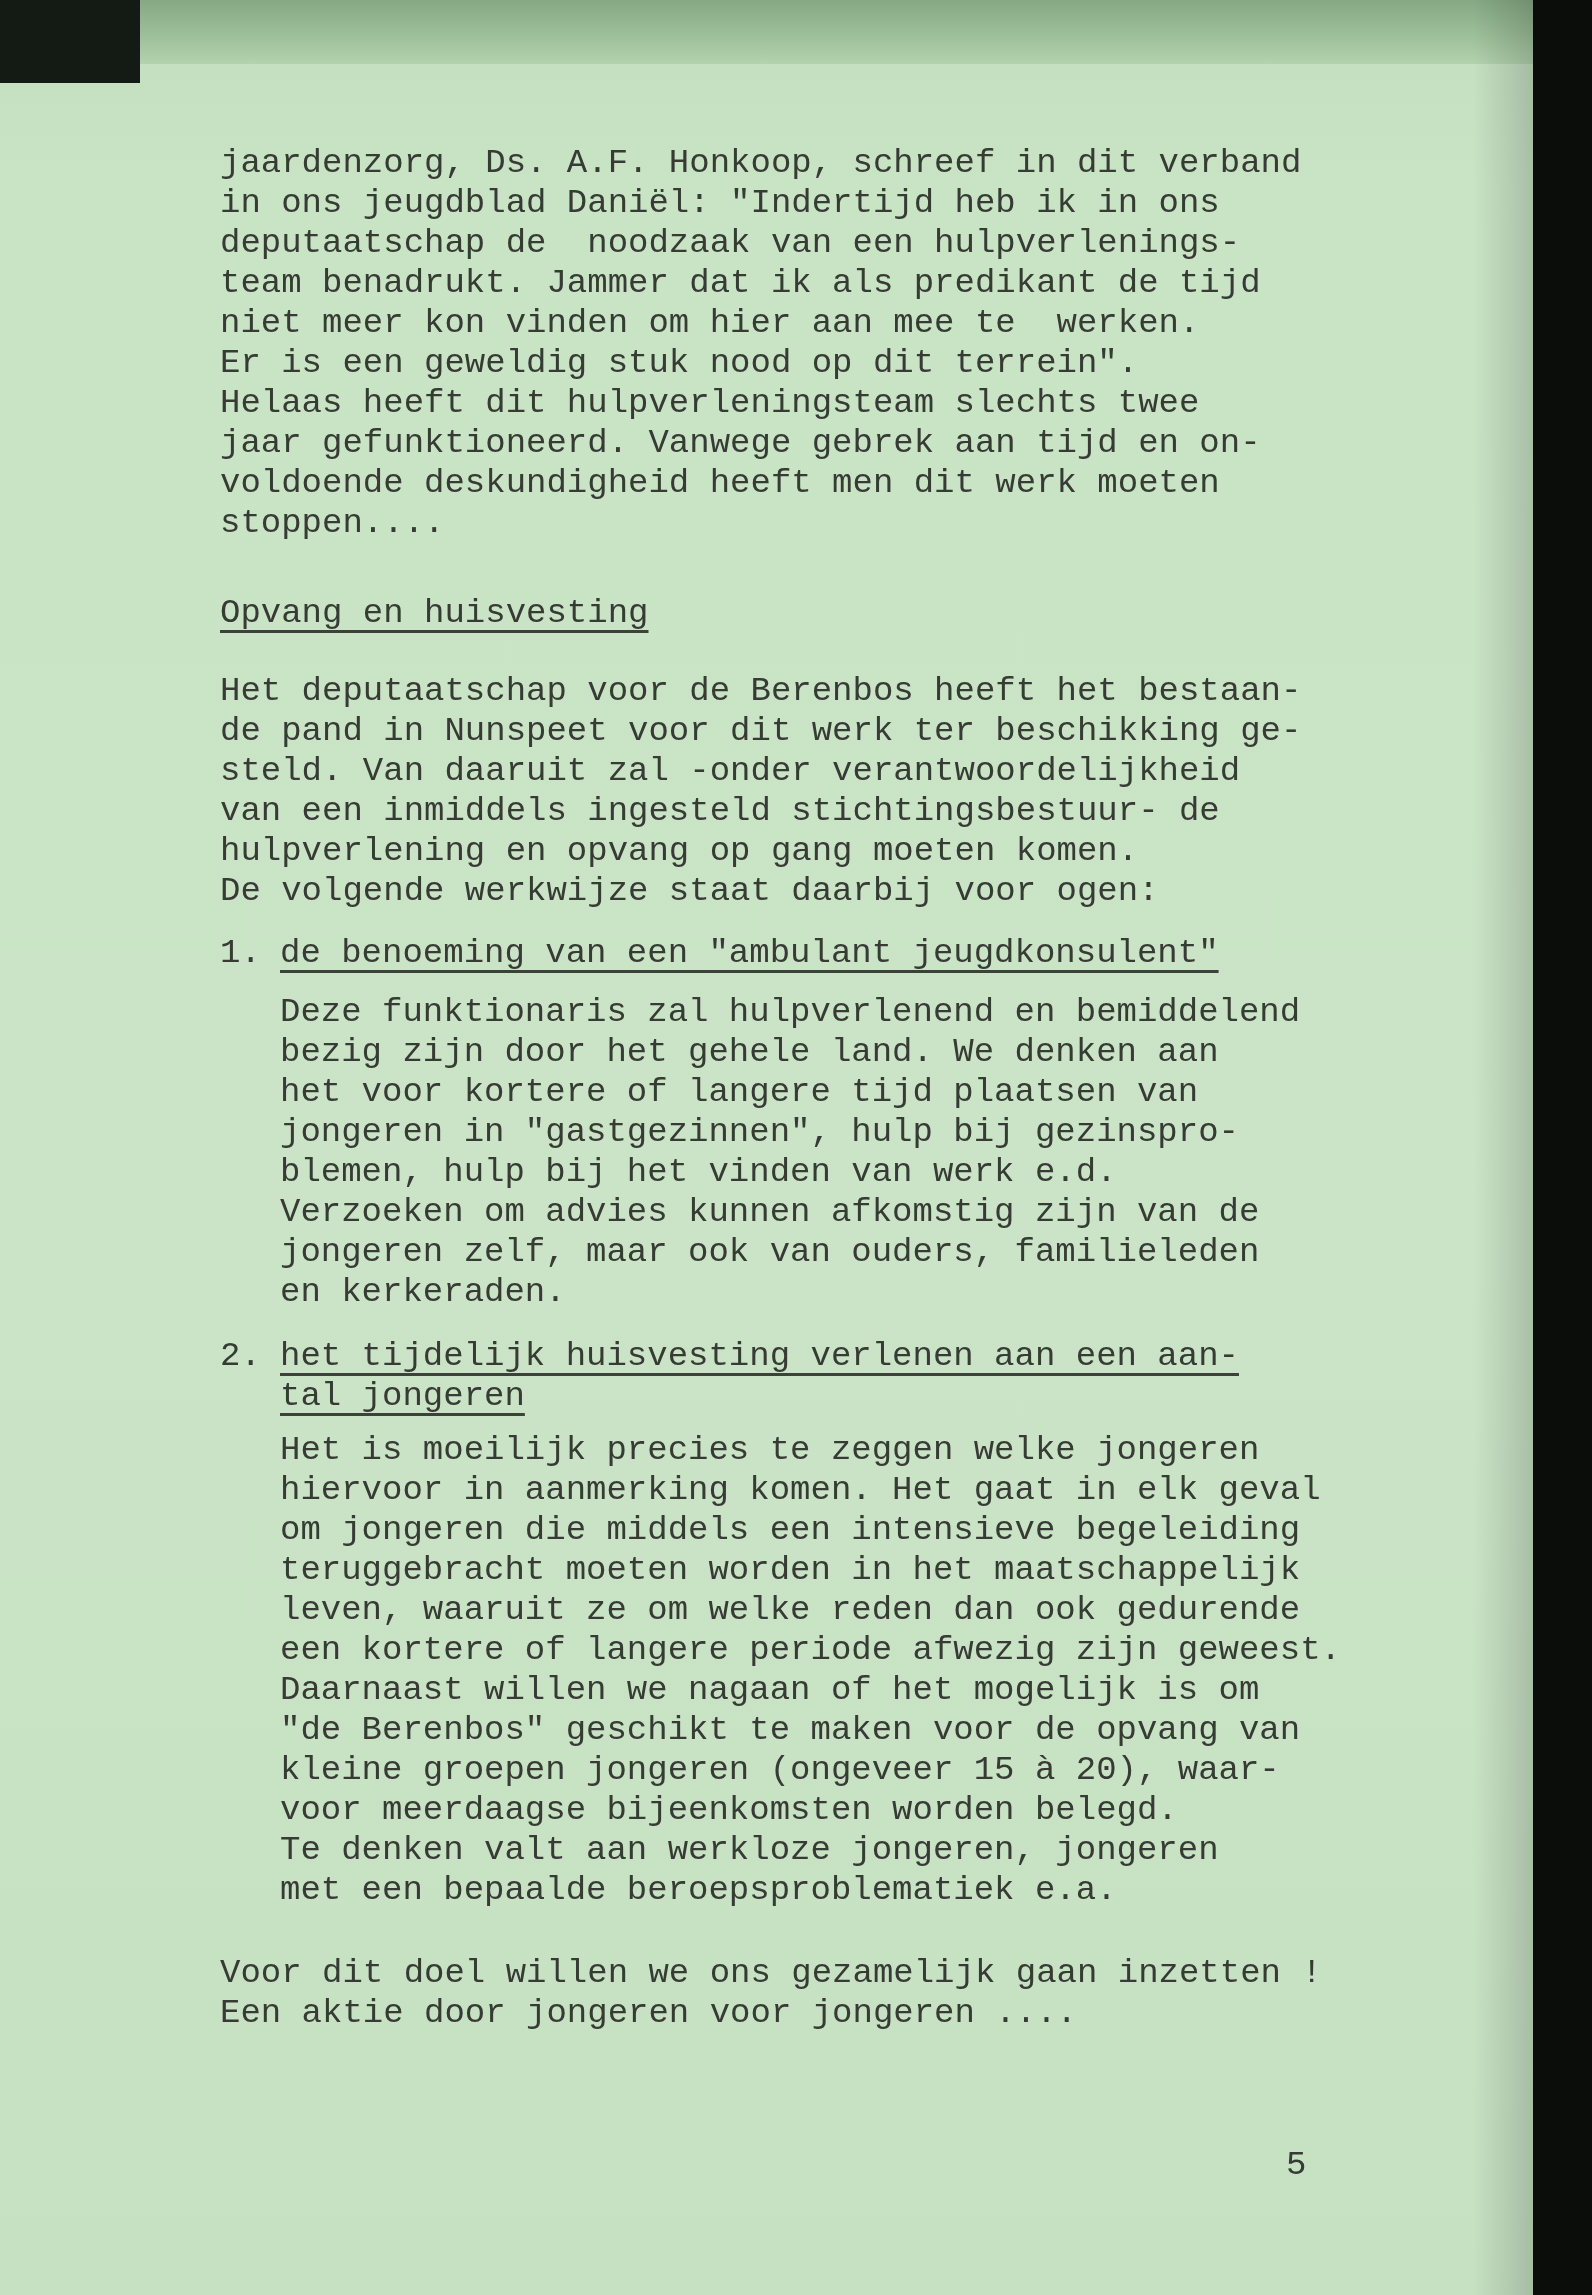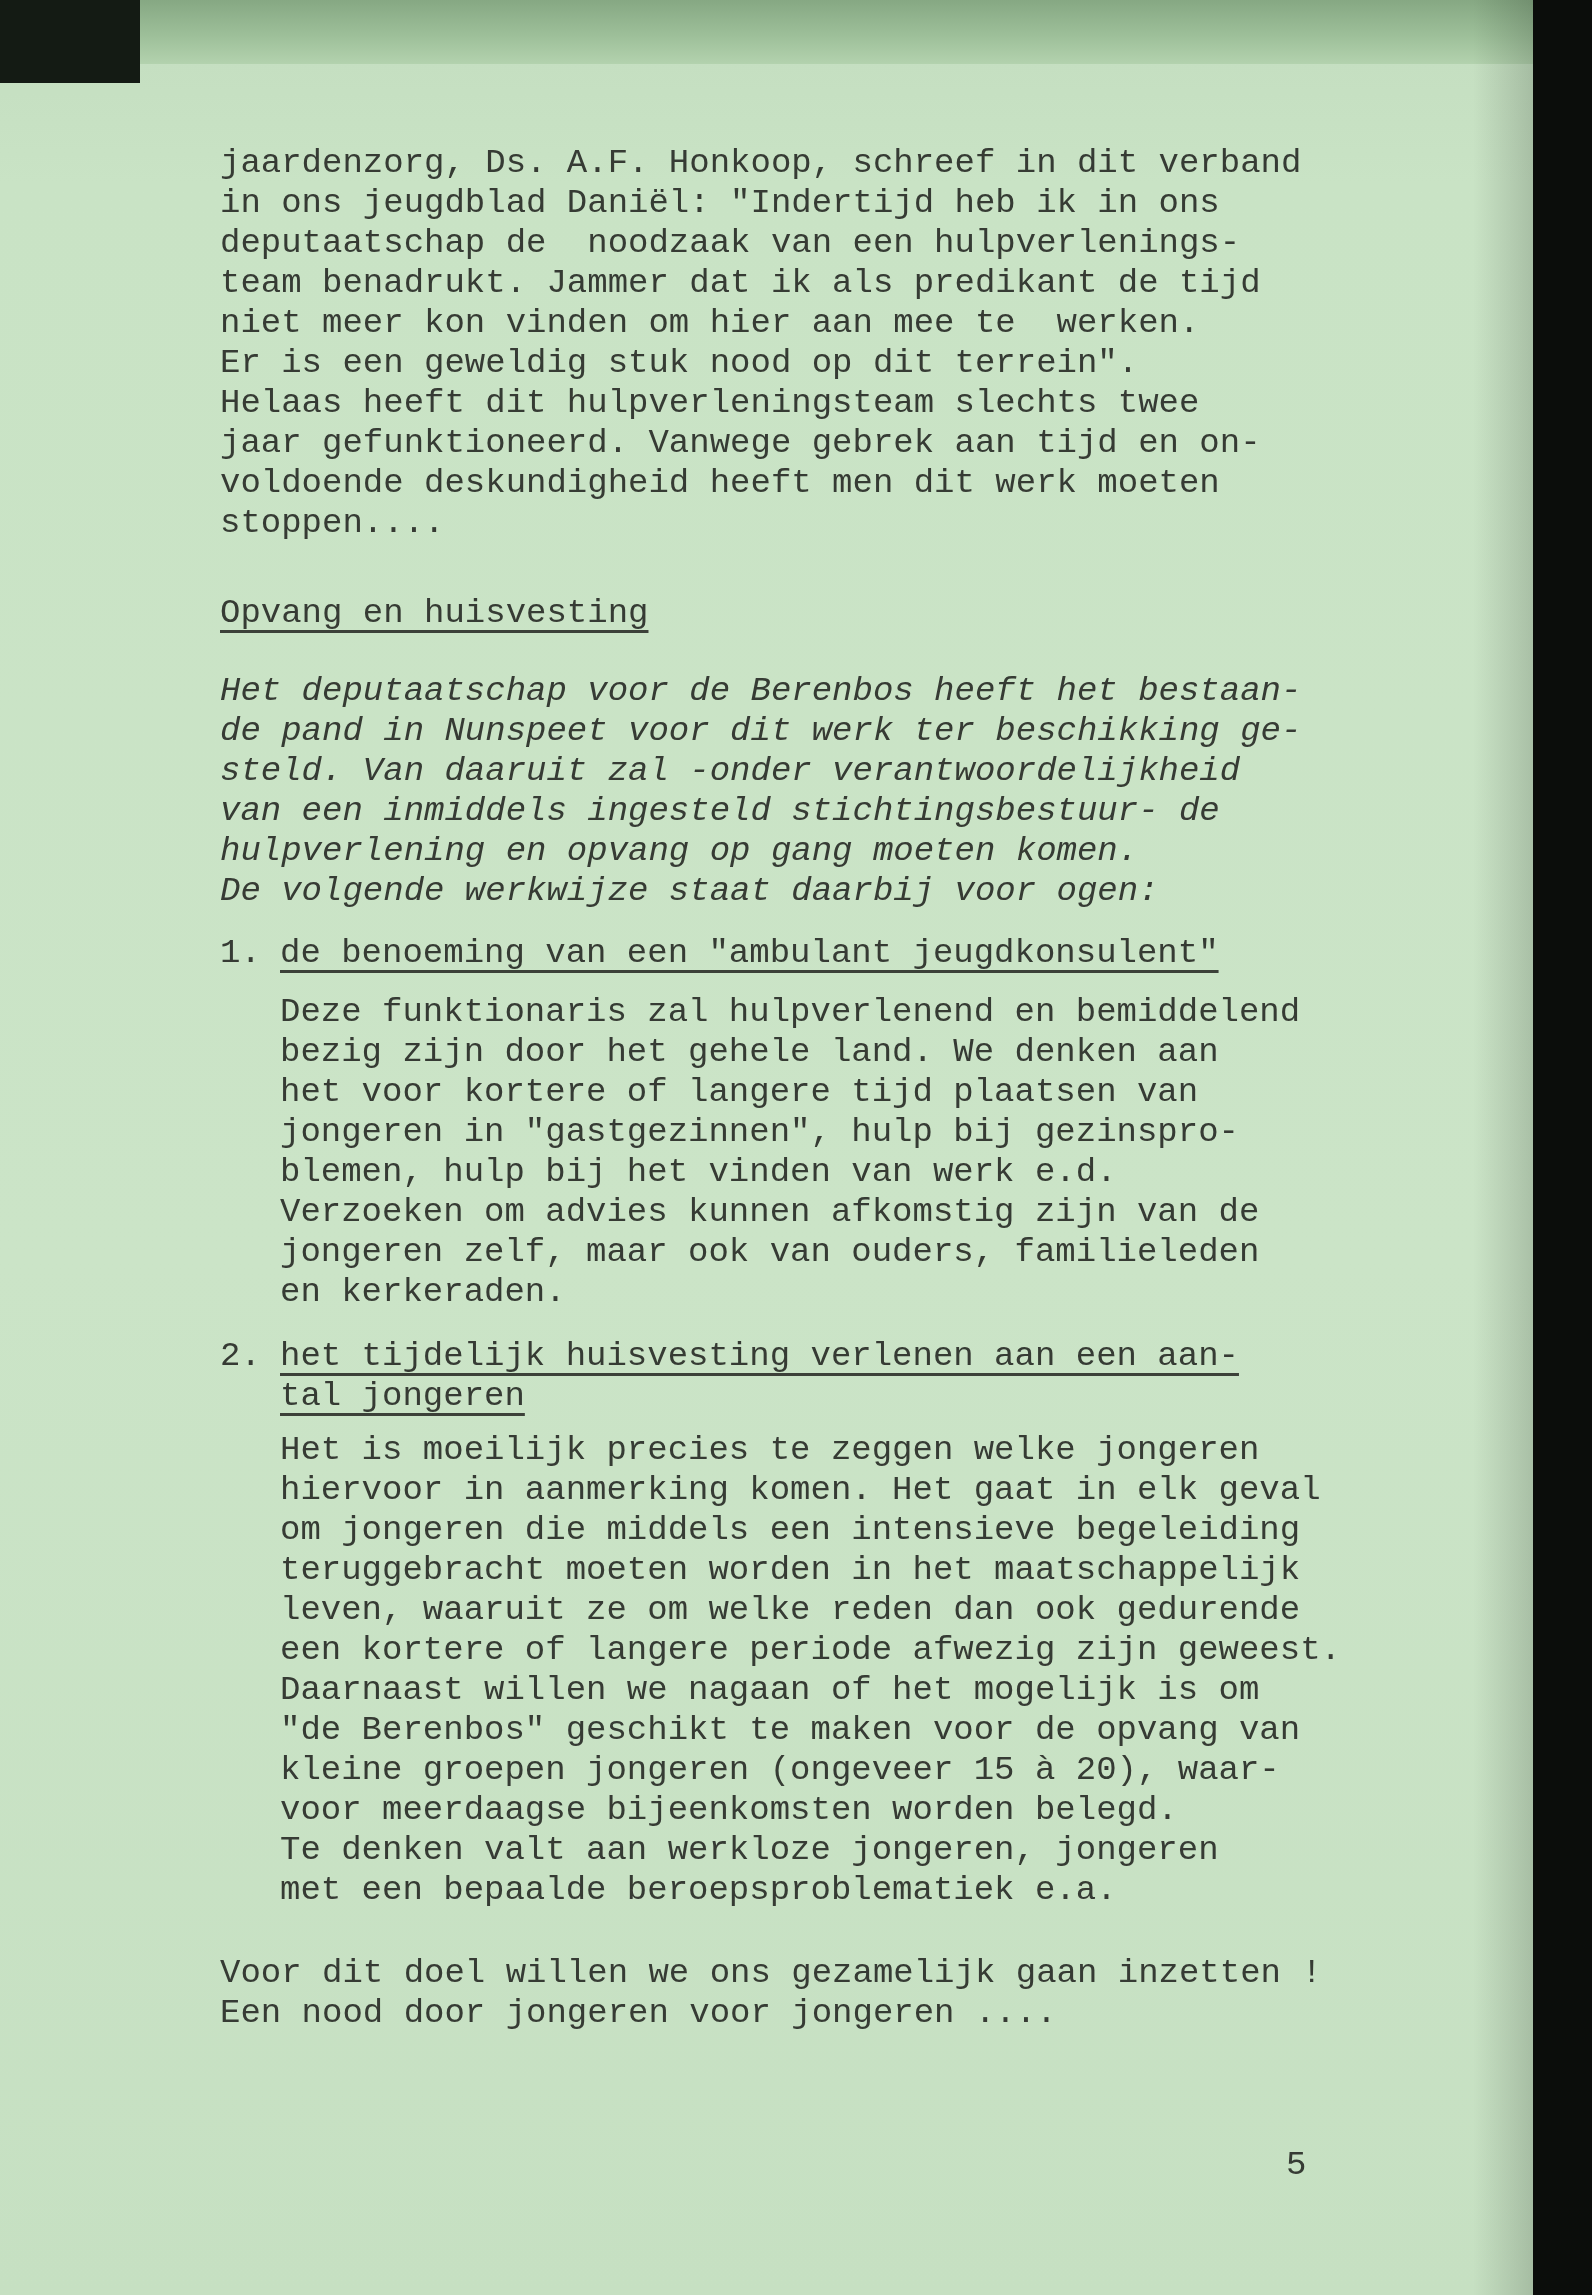--- a/index.html
+++ b/index.html
@@ -51,21 +51,21 @@
     font-size: 34px;
     line-height: 40px;
     letter-spacing: 0px;
   }
   .para, .item-title, .item-body, .heading {
     white-space: pre;
     font-family: inherit;
   }
   .para.intro   { margin-bottom: 50px; }
   .heading      { margin-bottom: 38px; }
-  .para.section { margin-bottom: 22.4px; font-style: italic; }
+  .para.section { margin-bottom: 22.4px; }
   .underline {
     text-decoration: underline;
     text-decoration-thickness: 2.6px;
     text-underline-offset: 7.8px;
     text-decoration-color: #3c4139;
   }
   .list-item {
     position: relative;
     padding-left: 60px;
   }
@@ -144,20 +144,20 @@
 een kortere of langere periode afwezig zijn geweest.
 Daarnaast willen we nagaan of het mogelijk is om
 "de Berenbos" geschikt te maken voor de opvang van
 kleine groepen jongeren (ongeveer 15 à 20), waar-
 voor meerdaagse bijeenkomsten worden belegd.
 Te denken valt aan werkloze jongeren, jongeren
 met een bepaalde beroepsproblematiek e.a.</div>
     </div>
 
     <div class="para closing">Voor dit doel willen we ons gezamelijk gaan inzetten !
-Een nood door jongeren voor jongeren ....</div>
+Een aktie door jongeren voor jongeren ....</div>
 
   </div>
 
   <div class="page-number">5</div>
 
 </div>
 
 
 </body></html>

